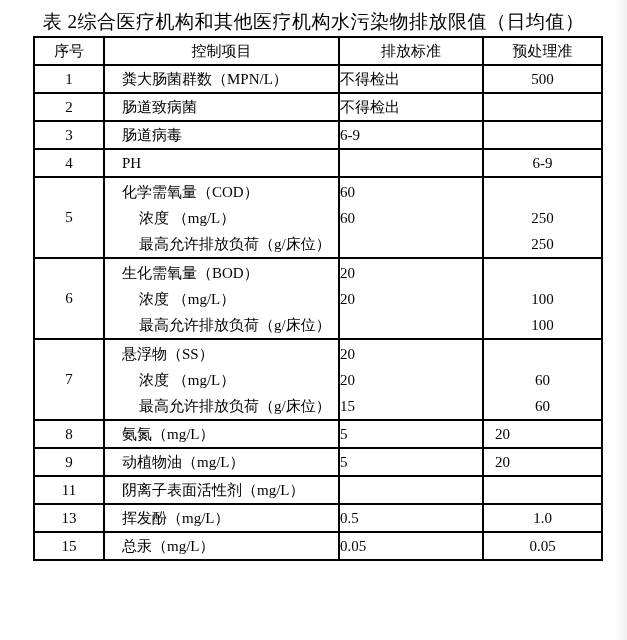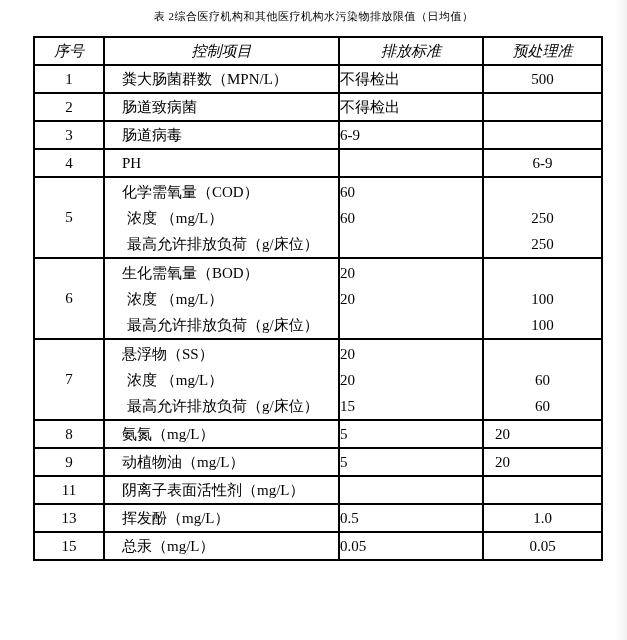--- a/index.html
+++ b/index.html
@@ -14,21 +14,21 @@
     position: relative;
     font-family: "Liberation Serif", "DejaVu Serif", serif;
     color: #000000;
   }
   .doc-title {
     position: absolute;
     top: 9px;
     left: 0;
     width: 627px;
     text-align: center;
-    font-size: 11px;
+    font-size: 19px;
     letter-spacing: 0.5px;
     white-space: nowrap;
   }
   table.limits {
     position: absolute;
     left: 33px;
     top: 36px;
     width: 568px;
     border-collapse: collapse;
     table-layout: fixed;
@@ -38,40 +38,39 @@
   table.limits td {
     border: 2px solid #000000;
     padding: 0;
     vertical-align: middle;
     overflow: hidden;
   }
   table.limits th {
     font-weight: normal;
     text-align: center;
     height: 26px;
-    font-style: italic;
   }
   col.c1 { width: 70px; }
   col.c2 { width: 235px; }
   col.c3 { width: 144px; }
   col.c4 { width: 119px; }
 
   tr.r-med  { height: 28px; }
   tr.r-std  { height: 26px; }
   tr.r-tall { height: 80px; }
 
   td.c-no  { text-align: center; }
   td.c-dis { text-align: left; }
   td.c-pre { text-align: center; }
   td.c-pre.left { text-align: left; }
   td.c-pre.left .line { padding-left: 11px; }
 
   td.c-item { text-align: left; }
   td.c-item .line { padding-left: 17px; }
-  td.c-item .line.indent { padding-left: 22px; font-family: Liberation Serif, serif; }
+  td.c-item .line.indent { padding-left: 34px; font-family: Liberation Serif, serif; }
 
   .line {
     height: 26px;
     line-height: 26px;
     white-space: nowrap;
   }
   tr.r-tall td { vertical-align: top; padding-top: 1px; }
   tr.r-tall td.c-no { vertical-align: middle; padding-top: 0; }
 
   .edge-shade {

